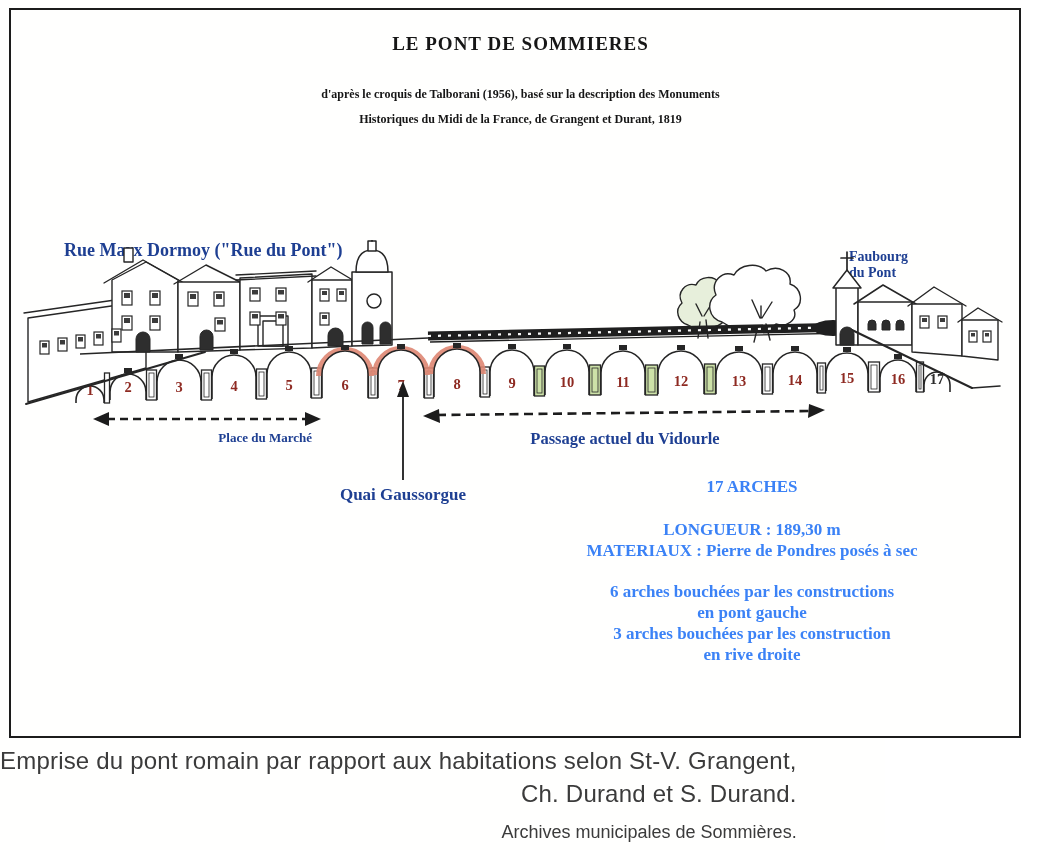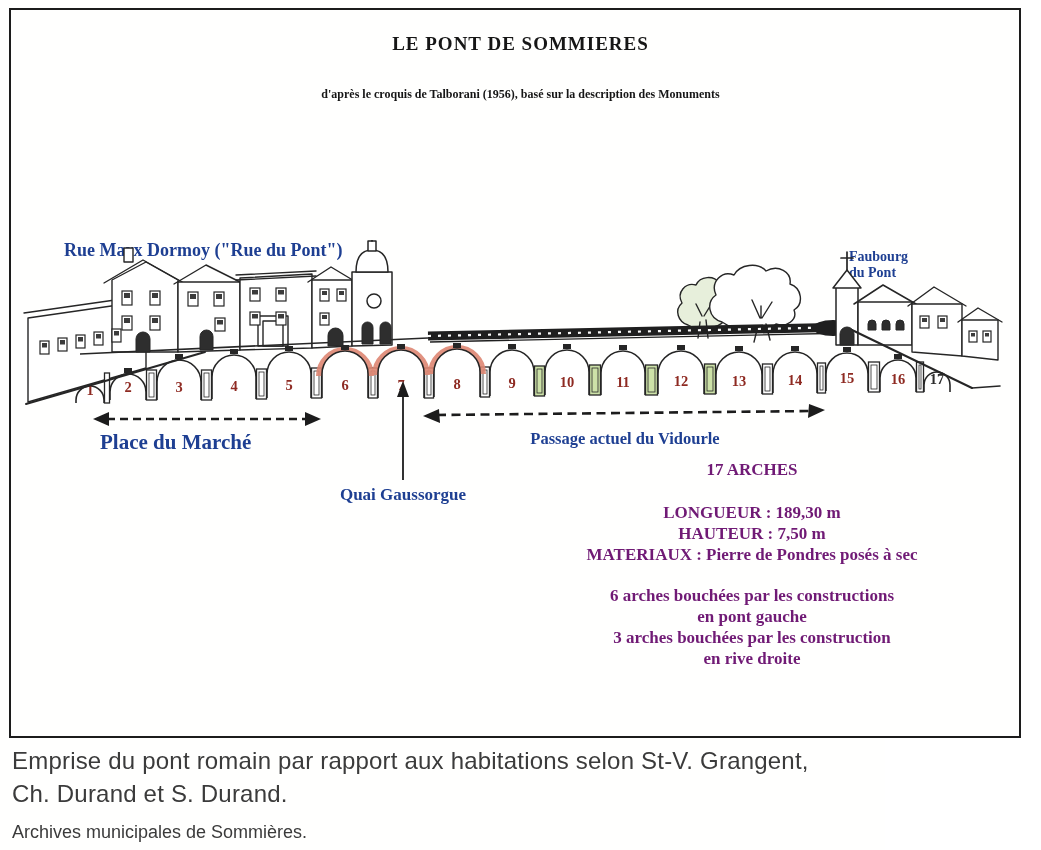--- a/index.html
+++ b/index.html
@@ -4,40 +4,41 @@
 <style>
   html,body{margin:0;padding:0;background:#ffffff;}
   body{width:1041px;height:850px;overflow:hidden;font-family:"Liberation Serif",serif;}
   .page{position:relative;width:885px;height:850px;background:#fffffe;}
   .frame{position:absolute;left:9px;top:8px;width:1008px;height:726px;border:2px solid #1c1c1c;background:#fffffe;}
   .title{position:absolute;top:33px;left:0;width:1041px;text-align:center;font-weight:bold;font-size:19px;letter-spacing:1px;color:#161616;}
   .subtitle{position:absolute;top:82px;left:0;width:1041px;text-align:center;font-weight:bold;font-size:12px;line-height:25px;color:#161616;}
   .blue{color:#1e3f92;font-weight:bold;position:absolute;}
   .lbl-left-bank{left:64px;top:240px;font-size:18px;}
   .lbl-right-bank{left:849px;top:249px;font-size:14px;}
-  .lbl-place{left:100px;top:430px;width:212px;text-align:left;font-size:21px;}
+  .lbl-place{left:100px;top:430px;width:212px;text-align:right;font-size:13px;}
   .lbl-passage{left:428px;top:429px;width:394px;text-align:center;font-size:16.5px;}
   .lbl-quai{left:318px;top:485px;width:170px;text-align:center;font-size:17px;}
   .scene{position:absolute;left:10px;top:240px;}
-  .stats{position:absolute;left:501px;top:459px;width:502px;text-align:center;font-weight:bold;font-size:17px;line-height:21px;color:#701a75;}
+  .stats{position:absolute;left:501px;top:476px;width:502px;text-align:center;font-weight:bold;font-size:17px;line-height:21px;color:#3b82f6;}
   .stats .gap1{height:22px;}
   .stats .gap2{height:20px;}
-  .caption{position:absolute;left:12px;top:744px;color:#3b3b3b;font-family:"Liberation Sans",sans-serif;}
+  .caption{position:absolute;left:0;top:744px;color:#3b3b3b;font-family:"Liberation Sans",sans-serif;text-align:right;}
   .cap-main{font-size:24px;line-height:33px;letter-spacing:0.2px;}
   .cap-src{font-size:18px;margin-top:12px;}
 </style>
 </head>
 <body>
 
 <div class="page">
   <div class="frame"></div>
 
   <div class="title">LE PONT DE SOMMIERES</div>
   <div class="subtitle">
     <div>d'après le croquis de Talborani (1956), basé sur la description des Monuments</div>
+    <div>Historiques du Midi de la France, de Grangent et Durant, 1819</div>
   </div>
 
   <div class="blue lbl-left-bank">Rue Marx Dormoy ("Rue du Pont")</div>
   <div class="blue lbl-right-bank">Faubourg du Pont</div>
 
   <svg class="scene" width="1010" height="268" viewBox="10 240 1010 268" xmlns="http://www.w3.org/2000/svg">
 
     <g stroke="#262626" stroke-width="1.4" fill="#ffffff" stroke-linejoin="round" stroke-linecap="round">
       <path d="M28,402 L28,318 L146,301 L146,368 Z"></path>
       <path d="M24,313 L150,295" fill="none"></path>
@@ -260,21 +261,20 @@
     </svg>
 
   <div class="blue lbl-place">Place du Marché</div>
   <div class="blue lbl-passage">Passage actuel du Vidourle</div>
   <div class="blue lbl-quai">Quai Gaussorgue</div>
 
   <div class="stats">
     <div>17 ARCHES</div>
     <div class="gap1"></div>
     <div>LONGUEUR : 189,30 m</div>
-    <div>HAUTEUR : 7,50 m</div>
     <div>MATERIAUX :  Pierre de Pondres posés à sec</div>
     <div class="gap2"></div>
     <div>6 arches bouchées par les constructions</div>
     <div>en pont gauche</div>
     <div>3 arches bouchées par les construction</div>
     <div>en rive droite</div>
   </div>
 
   <div class="caption">
     <div class="cap-main">Emprise du pont romain par rapport aux habitations selon St-V. Grangent,</div>

